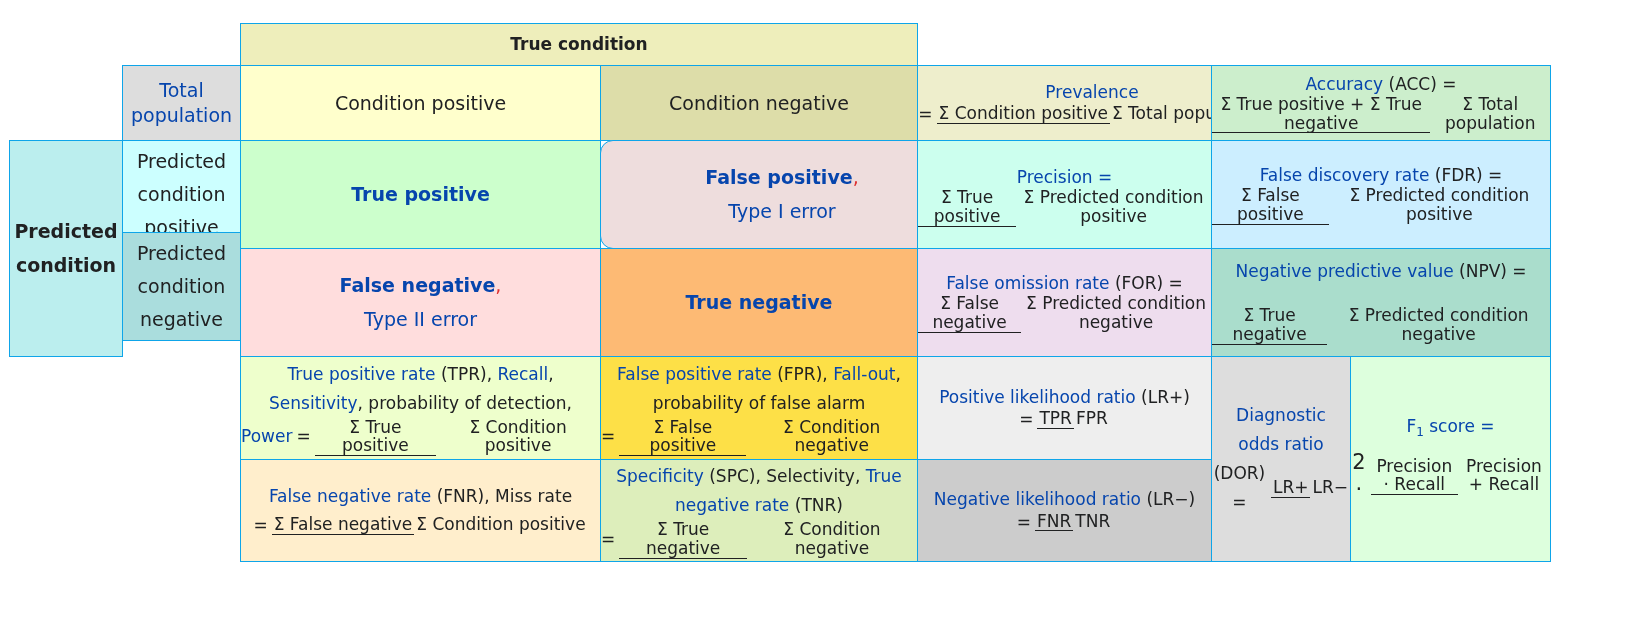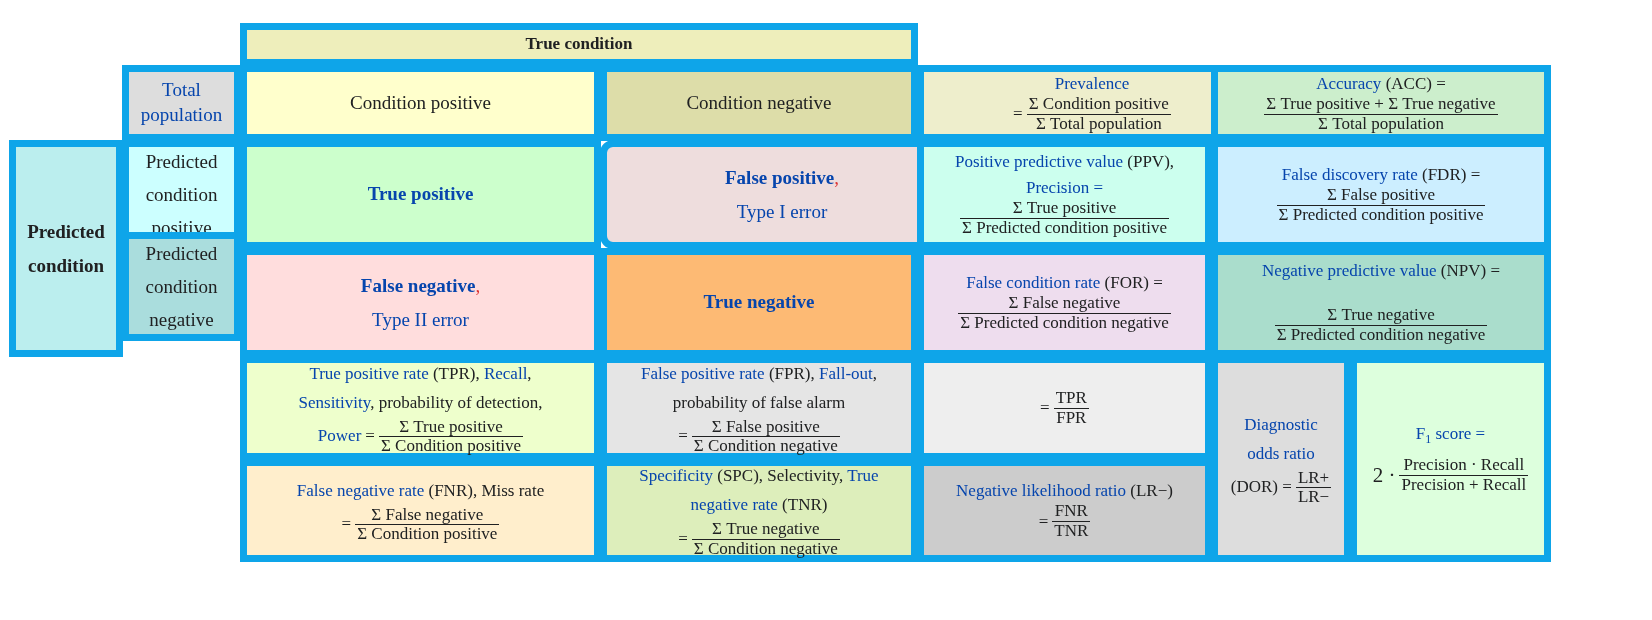--- a/index.html
+++ b/index.html
@@ -1,24 +1,24 @@
 <!DOCTYPE html>
 <html><head>
 <meta charset="utf-8">
 <style>
   html, body { margin: 0; padding: 0; background: #ffffff; }
   body { width: 1652px; height: 620px; position: relative; overflow: hidden;
          font-family: "DejaVu Sans", sans-serif; color: #202122; }
-  .cell { position: absolute; box-sizing: border-box; border: 7px solid #0ea5e9;
+  .cell { position: absolute; box-sizing: border-box; border: 1px solid #0ea5e9;
           display: flex; flex-direction: column; align-items: center; justify-content: center;
-          text-align: center; font-size: 17px; line-height: 1.3; font-family: Liberation Serif, serif; }
+          text-align: center; font-size: 17px; line-height: 1.3; }
   .lnk { color: #0645ad; }
   .bold { font-weight: bold; }
   .red { color: #d33; }
-  .frac { display: inline-flex; flex-direction: column; vertical-align: middle; }
+  .frac { display: inline-flex; flex-direction: row; vertical-align: middle; }
   .frac .num { border-bottom: 1px solid #202122; padding: 0 2px; line-height: 1.1; }
   .frac .den { padding: 0 2px; line-height: 1.1; }
   .row { display: flex; align-items: center; justify-content: center; gap: 4px; }
   sub { font-size: 12px; }
 </style>
 </head>
 <body>
 
 <div class="cell bold" style="left:240px;top:23px;width:678px;height:43px;background:#eeeebb;">
   <span>True condition</span>
@@ -59,21 +59,20 @@
   <span style="padding:0 23px;">Predicted condition positive</span>
 </div>
 <div class="cell bold" style="left:240px;top:140px;width:361px;height:109px;background:#ccffcc;font-size:19px;">
   <span class="lnk">True positive</span>
 </div>
 <div class="cell" style="left:600px;top:140px;width:364px;height:109px;background:#eedddd;font-size:19px;line-height:1.75;border-radius:13px;">
   <span><span class="lnk bold">False positive</span><span class="red">,</span></span>
   <span class="lnk">Type I error</span>
 </div>
 <div class="cell" style="left:917px;top:140px;width:295px;height:109px;background:#ccffee;">
-  <span><span class="lnk">Positive predictive value</span> <span>(PPV),</span></span>
   <span class="lnk" style="margin-top:4px;">Precision =</span>
   <span class="frac">
       <span class="num">Σ True positive</span>
       <span class="den">Σ Predicted condition positive</span>
     </span>
 </div>
 <div class="cell" style="left:1211px;top:140px;width:340px;height:109px;background:#cceeff;">
   <span><span class="lnk">False discovery rate</span> <span>(FDR) =</span></span>
   <span class="frac">
       <span class="num">Σ False positive</span>
@@ -85,21 +84,21 @@
   <span style="padding:0 10px;">Predicted condition negative</span>
 </div>
 <div class="cell" style="left:240px;top:248px;width:361px;height:109px;background:#ffdddd;font-size:19px;line-height:1.75;">
   <span><span class="lnk bold">False negative</span><span class="red">,</span></span>
   <span class="lnk">Type II error</span>
 </div>
 <div class="cell bold" style="left:600px;top:248px;width:318px;height:109px;background:#fdba74;font-size:19px;">
   <span class="lnk">True negative</span>
 </div>
 <div class="cell" style="left:917px;top:248px;width:295px;height:109px;background:#eeddee;">
-  <span><span class="lnk">False condition rate</span> <span>(FOR) =</span></span>
+  <span><span class="lnk">False omission rate</span> <span>(FOR) =</span></span>
   <span class="frac">
       <span class="num">Σ False negative</span>
       <span class="den">Σ Predicted condition negative</span>
     </span>
 </div>
 <div class="cell" style="left:1211px;top:248px;width:340px;height:109px;background:#aaddcc;gap:24px;">
   <span><span class="lnk">Negative predictive value</span> <span>(NPV) =</span></span>
   <span class="frac">
       <span class="num">Σ True negative</span>
       <span class="den">Σ Predicted condition negative</span>
@@ -111,32 +110,33 @@
   <span><span class="lnk">Sensitivity</span><span>, probability of detection,</span></span>
   <span class="row">
       <span class="lnk">Power</span>
       <span>=</span>
     <span class="frac">
         <span class="num">Σ True positive</span>
         <span class="den">Σ Condition positive</span>
       </span>
     </span>
 </div>
-<div class="cell" style="left:600px;top:356px;width:318px;height:104px;background:#e5e5e5;line-height:1.7;">
+<div class="cell" style="left:600px;top:356px;width:318px;height:104px;background:#fde047;line-height:1.7;">
   <span><span class="lnk">False positive rate</span> <span>(FPR),</span> <span class="lnk">Fall-out</span><span>,</span></span>
   <span>probability of false alarm</span>
   <span class="row">
       <span>=</span>
     <span class="frac">
         <span class="num">Σ False positive</span>
         <span class="den">Σ Condition negative</span>
       </span>
     </span>
 </div>
 <div class="cell" style="left:917px;top:356px;width:295px;height:104px;background:#eeeeee;">
+  <span><span class="lnk">Positive likelihood ratio</span> <span>(LR+)</span></span>
   <span class="row">
       <span>=</span>
     <span class="frac">
         <span class="num">TPR</span>
         <span class="den">FPR</span>
       </span>
     </span>
 </div>
 <div class="cell" style="left:1211px;top:356px;width:140px;height:206px;background:#dddddd;line-height:1.7;">
   <span class="lnk">Diagnostic</span>

